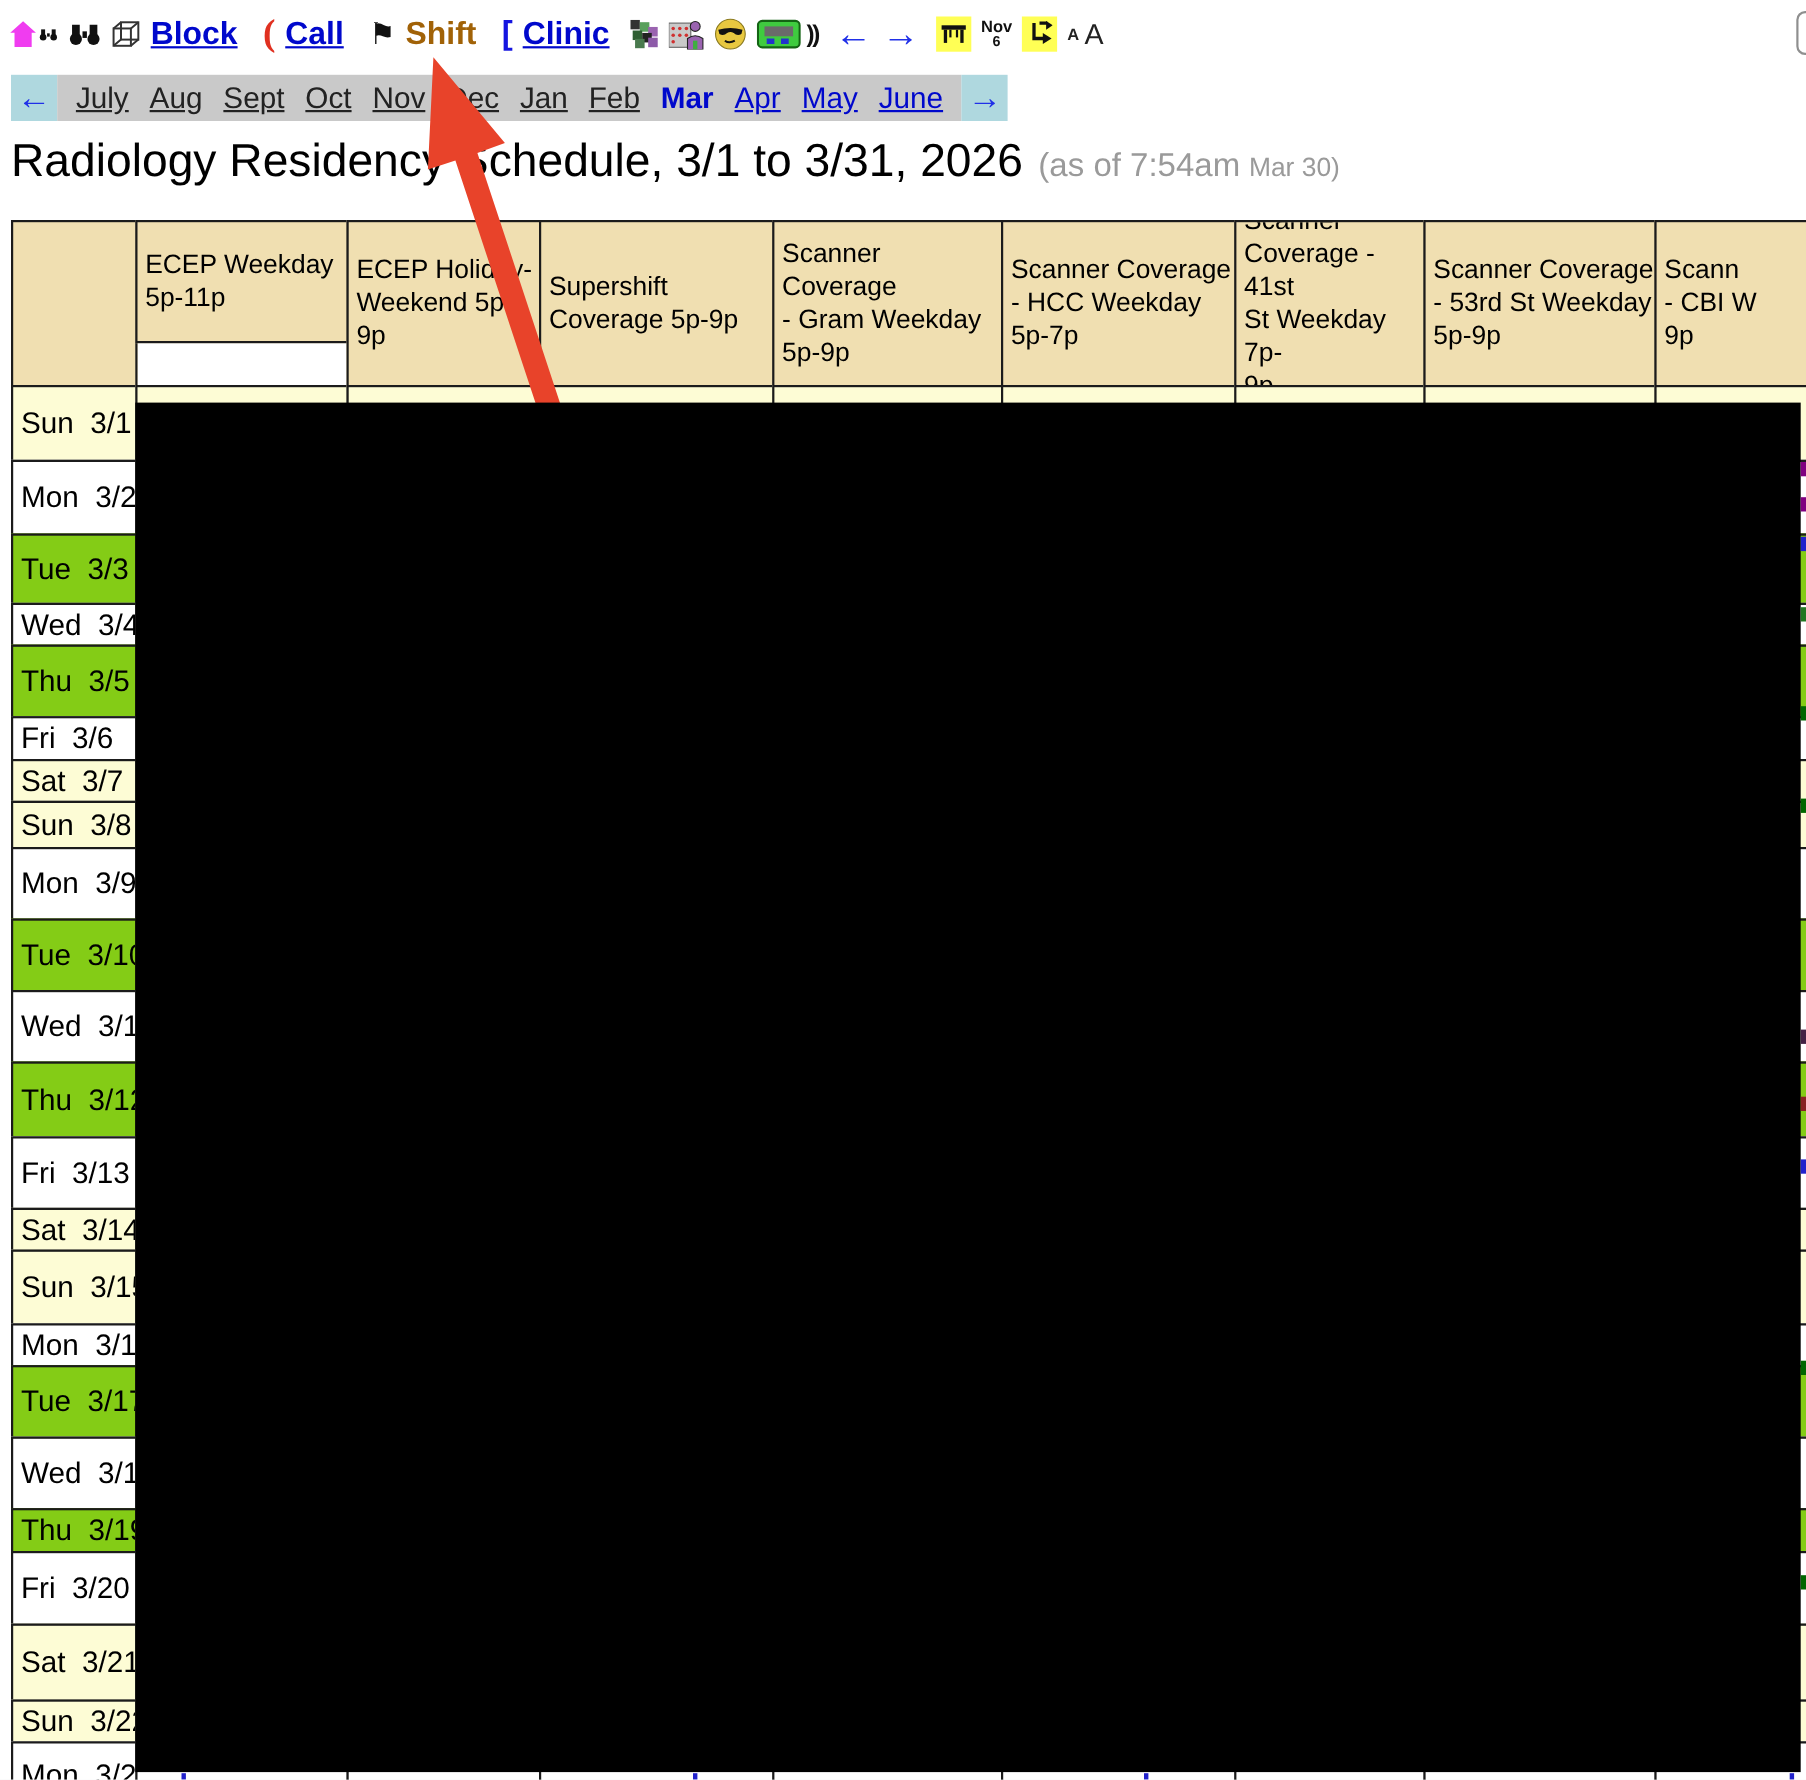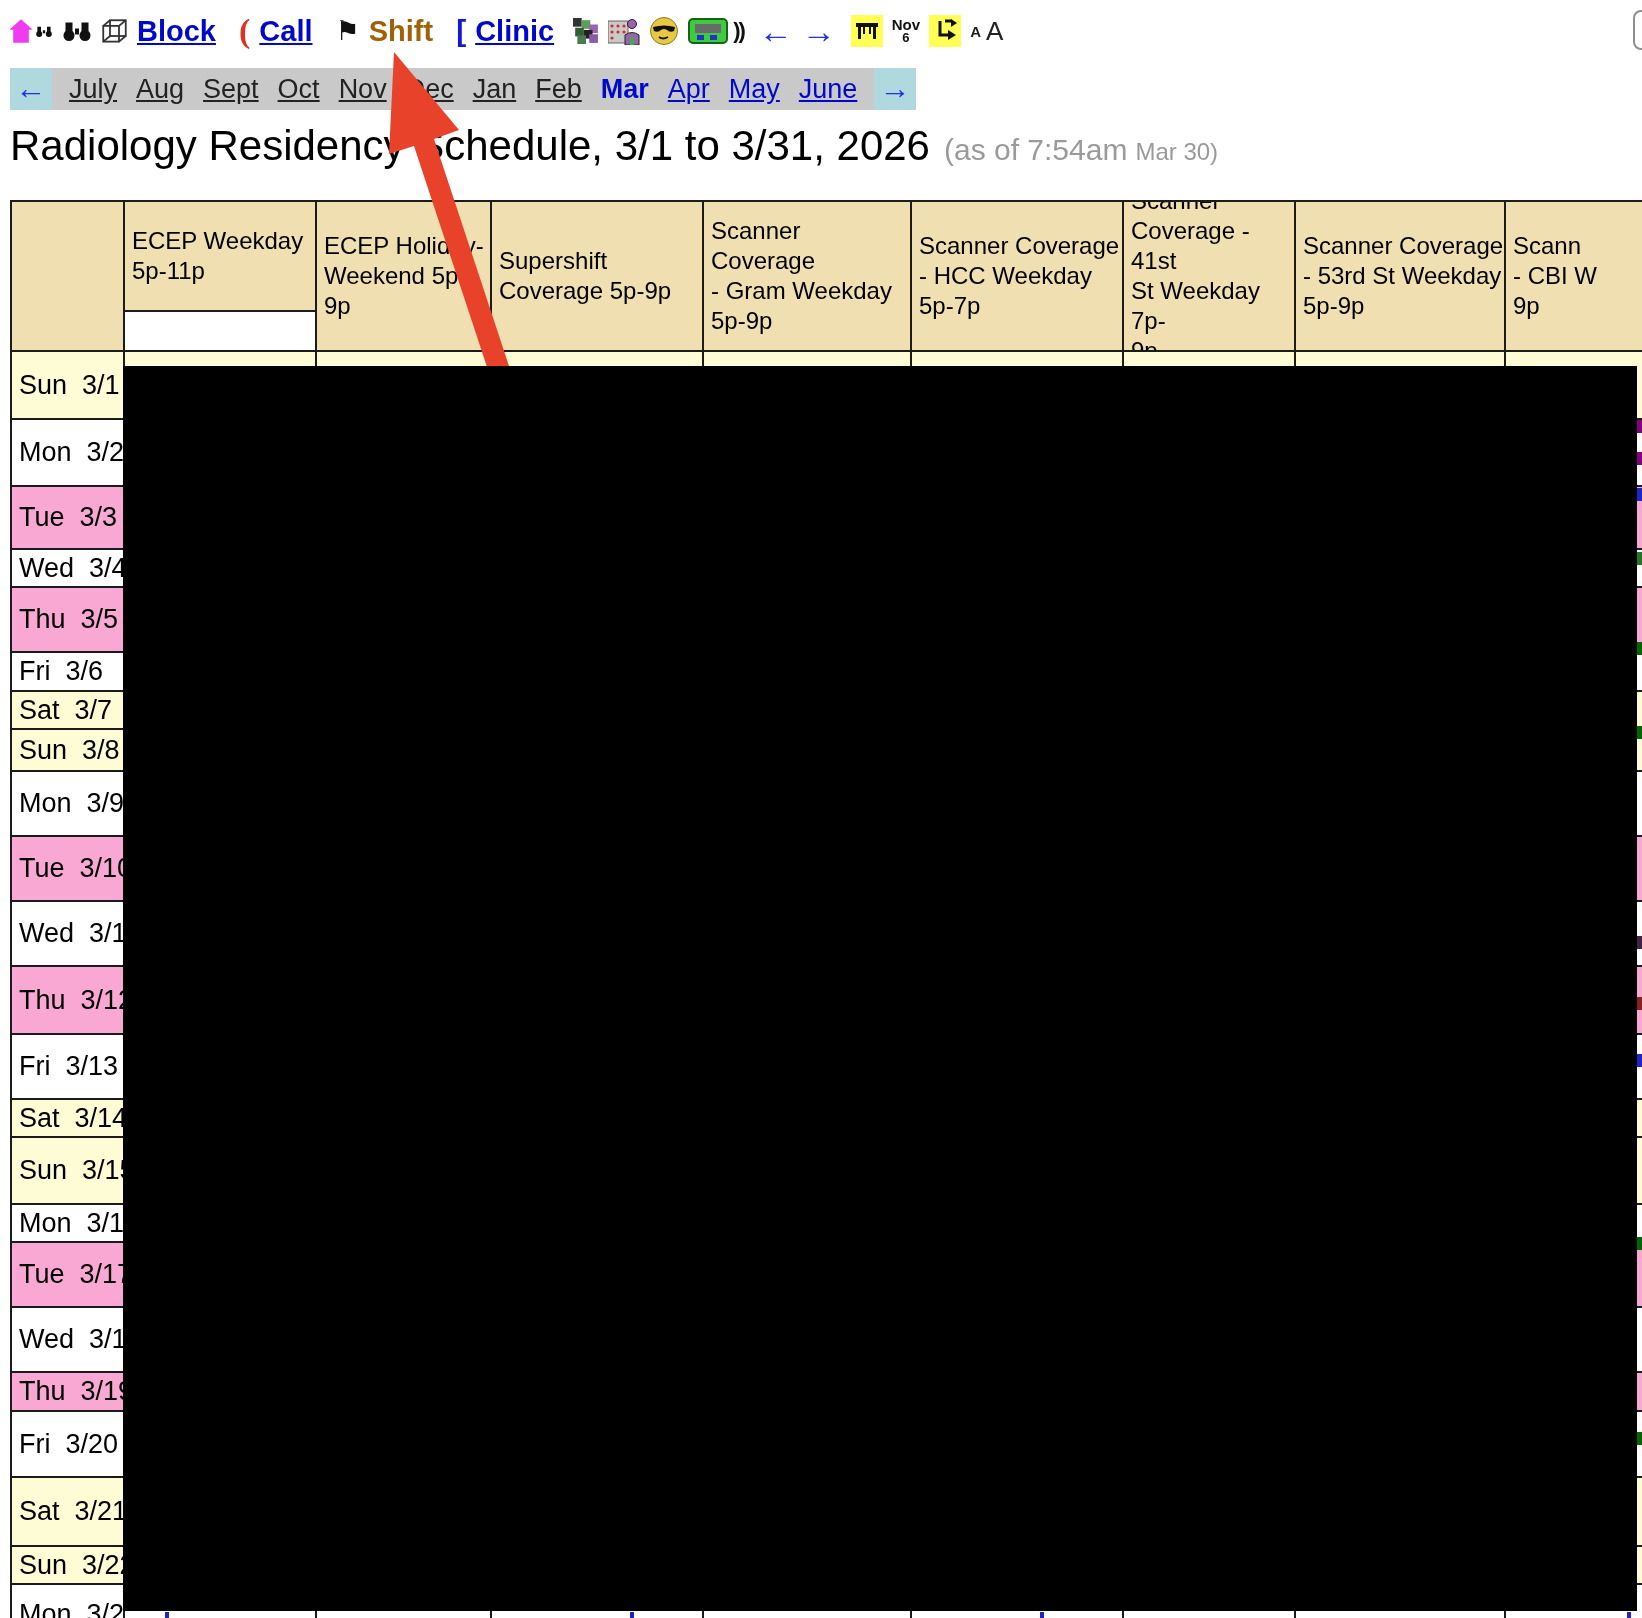--- a/index.html
+++ b/index.html
@@ -39,21 +39,21 @@
   .pagetitle{position:absolute;left:10px;top:122px;display:flex;align-items:baseline;gap:14px;white-space:nowrap;z-index:4}
   .pagetitle .main{font-size:42px;color:#000}
   .pagetitle .asof{font-size:30px;color:#9a9a9a}
   .pagetitle .asof-sm{font-size:24px;color:#9a9a9a;margin-left:-6px}
 
   
   #schedule{position:absolute;left:10px;top:200px;width:1714px;height:1450px;z-index:1}
   .cell{position:absolute;border:2px solid #1b1b1b;display:flex;align-items:center;padding-left:7px;overflow:hidden}
   .cell.hdr{background:var(--tan);font-size:24px;line-height:1.25;white-space:pre-line;color:#000}
   .cell.weekend{background:var(--yellow)}
-  .cell.gray{background:#f9a8d4}
+  .cell.gray{background:#84cc16}
   .cell.white{background:#fff}
   .cell.date{font-size:27px;color:#000}
   .cell.date .dt{margin-left:15px}
 
   
   .blackbox{position:absolute;left:123px;top:366px;width:1514px;height:1245px;background:#000;z-index:40}
   #arrow-overlay{position:absolute;left:0;top:0;z-index:30;pointer-events:none}
   .frag{position:absolute;width:5px;height:13px;z-index:45}
   .bfrag{position:absolute;width:4px;height:6px;z-index:45}
 </style>

